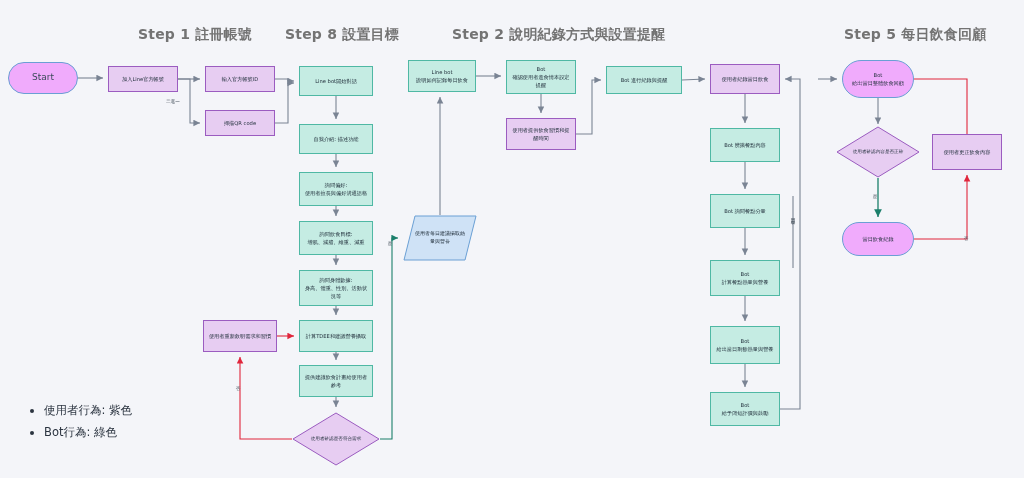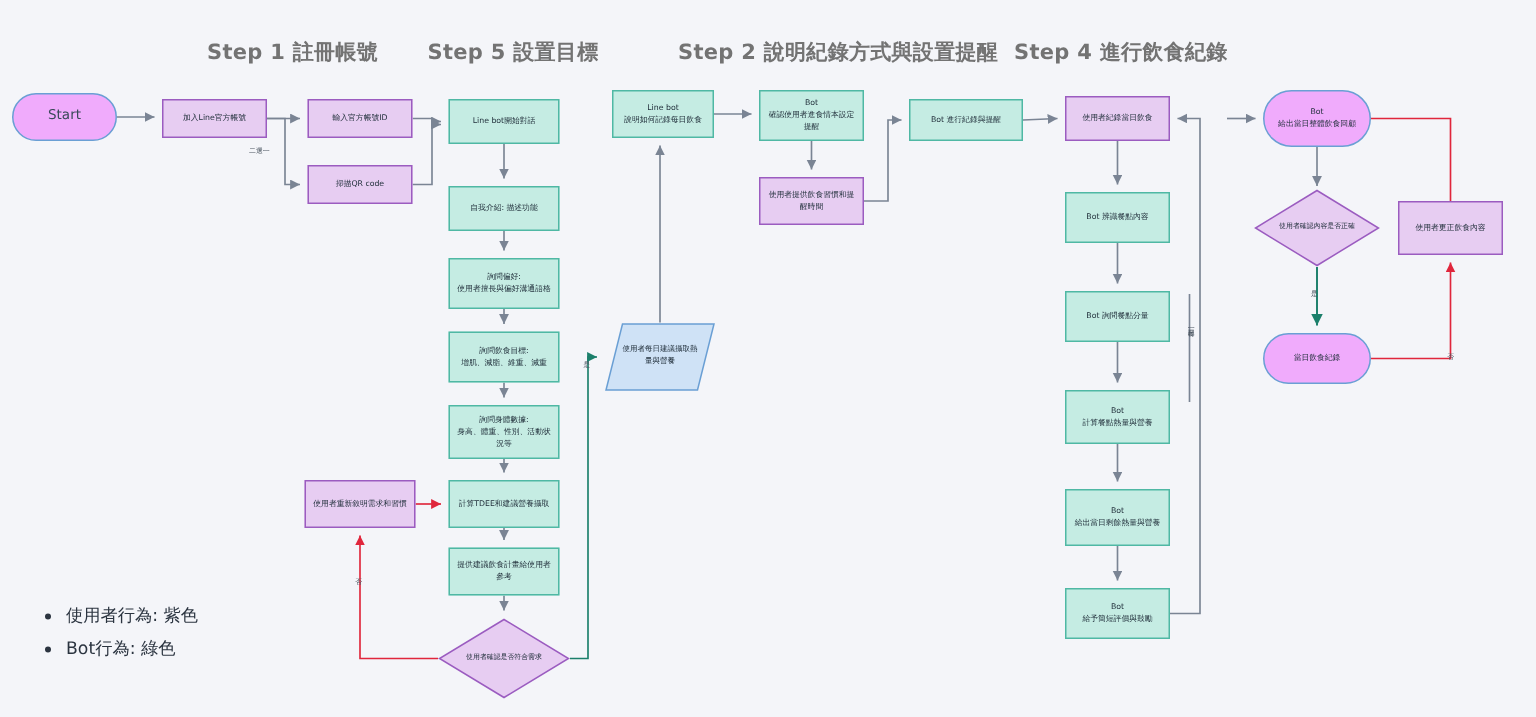--- a/index.html
+++ b/index.html
@@ -82,23 +82,23 @@
   }
   .legend ul{margin:12px;padding-left:18px;}
   .legend li{ }
 </style>
 </head>
 <body>
 
 <div id="canvas">
 
   <div class="step-title" style="left:138px;top:26px;">Step 1 註冊帳號</div>
-  <div class="step-title" style="left:285px;top:26px;">Step 5 設置目標</div>
+  <div class="step-title" style="left:285px;top:26px;">Step 8 設置目標</div>
   <div class="step-title" style="left:452px;top:26px;">Step 2 說明紀錄方式與設置提醒</div>
-  <div class="step-title" style="left:676px;top:26px;">Step 4 進行飲食紀錄</div>
+  <div class="step-title" style="left:844px;top:26px;">Step 5 每日飲食回顧</div>
 
   <svg class="wires" viewBox="0 0 1024 478">
     <defs>
       <marker id="ah-gray" markerWidth="7" markerHeight="7" refX="6" refY="3" orient="auto">
         <path d="M0,0 L6,3 L0,6 z" fill="#7a8494"></path>
       </marker>
       <marker id="ah-red" markerWidth="7" markerHeight="7" refX="6" refY="3" orient="auto">
         <path d="M0,0 L6,3 L0,6 z" fill="#e0263c"></path>
       </marker>
       <marker id="ah-green" markerWidth="7" markerHeight="7" refX="6" refY="3" orient="auto">

